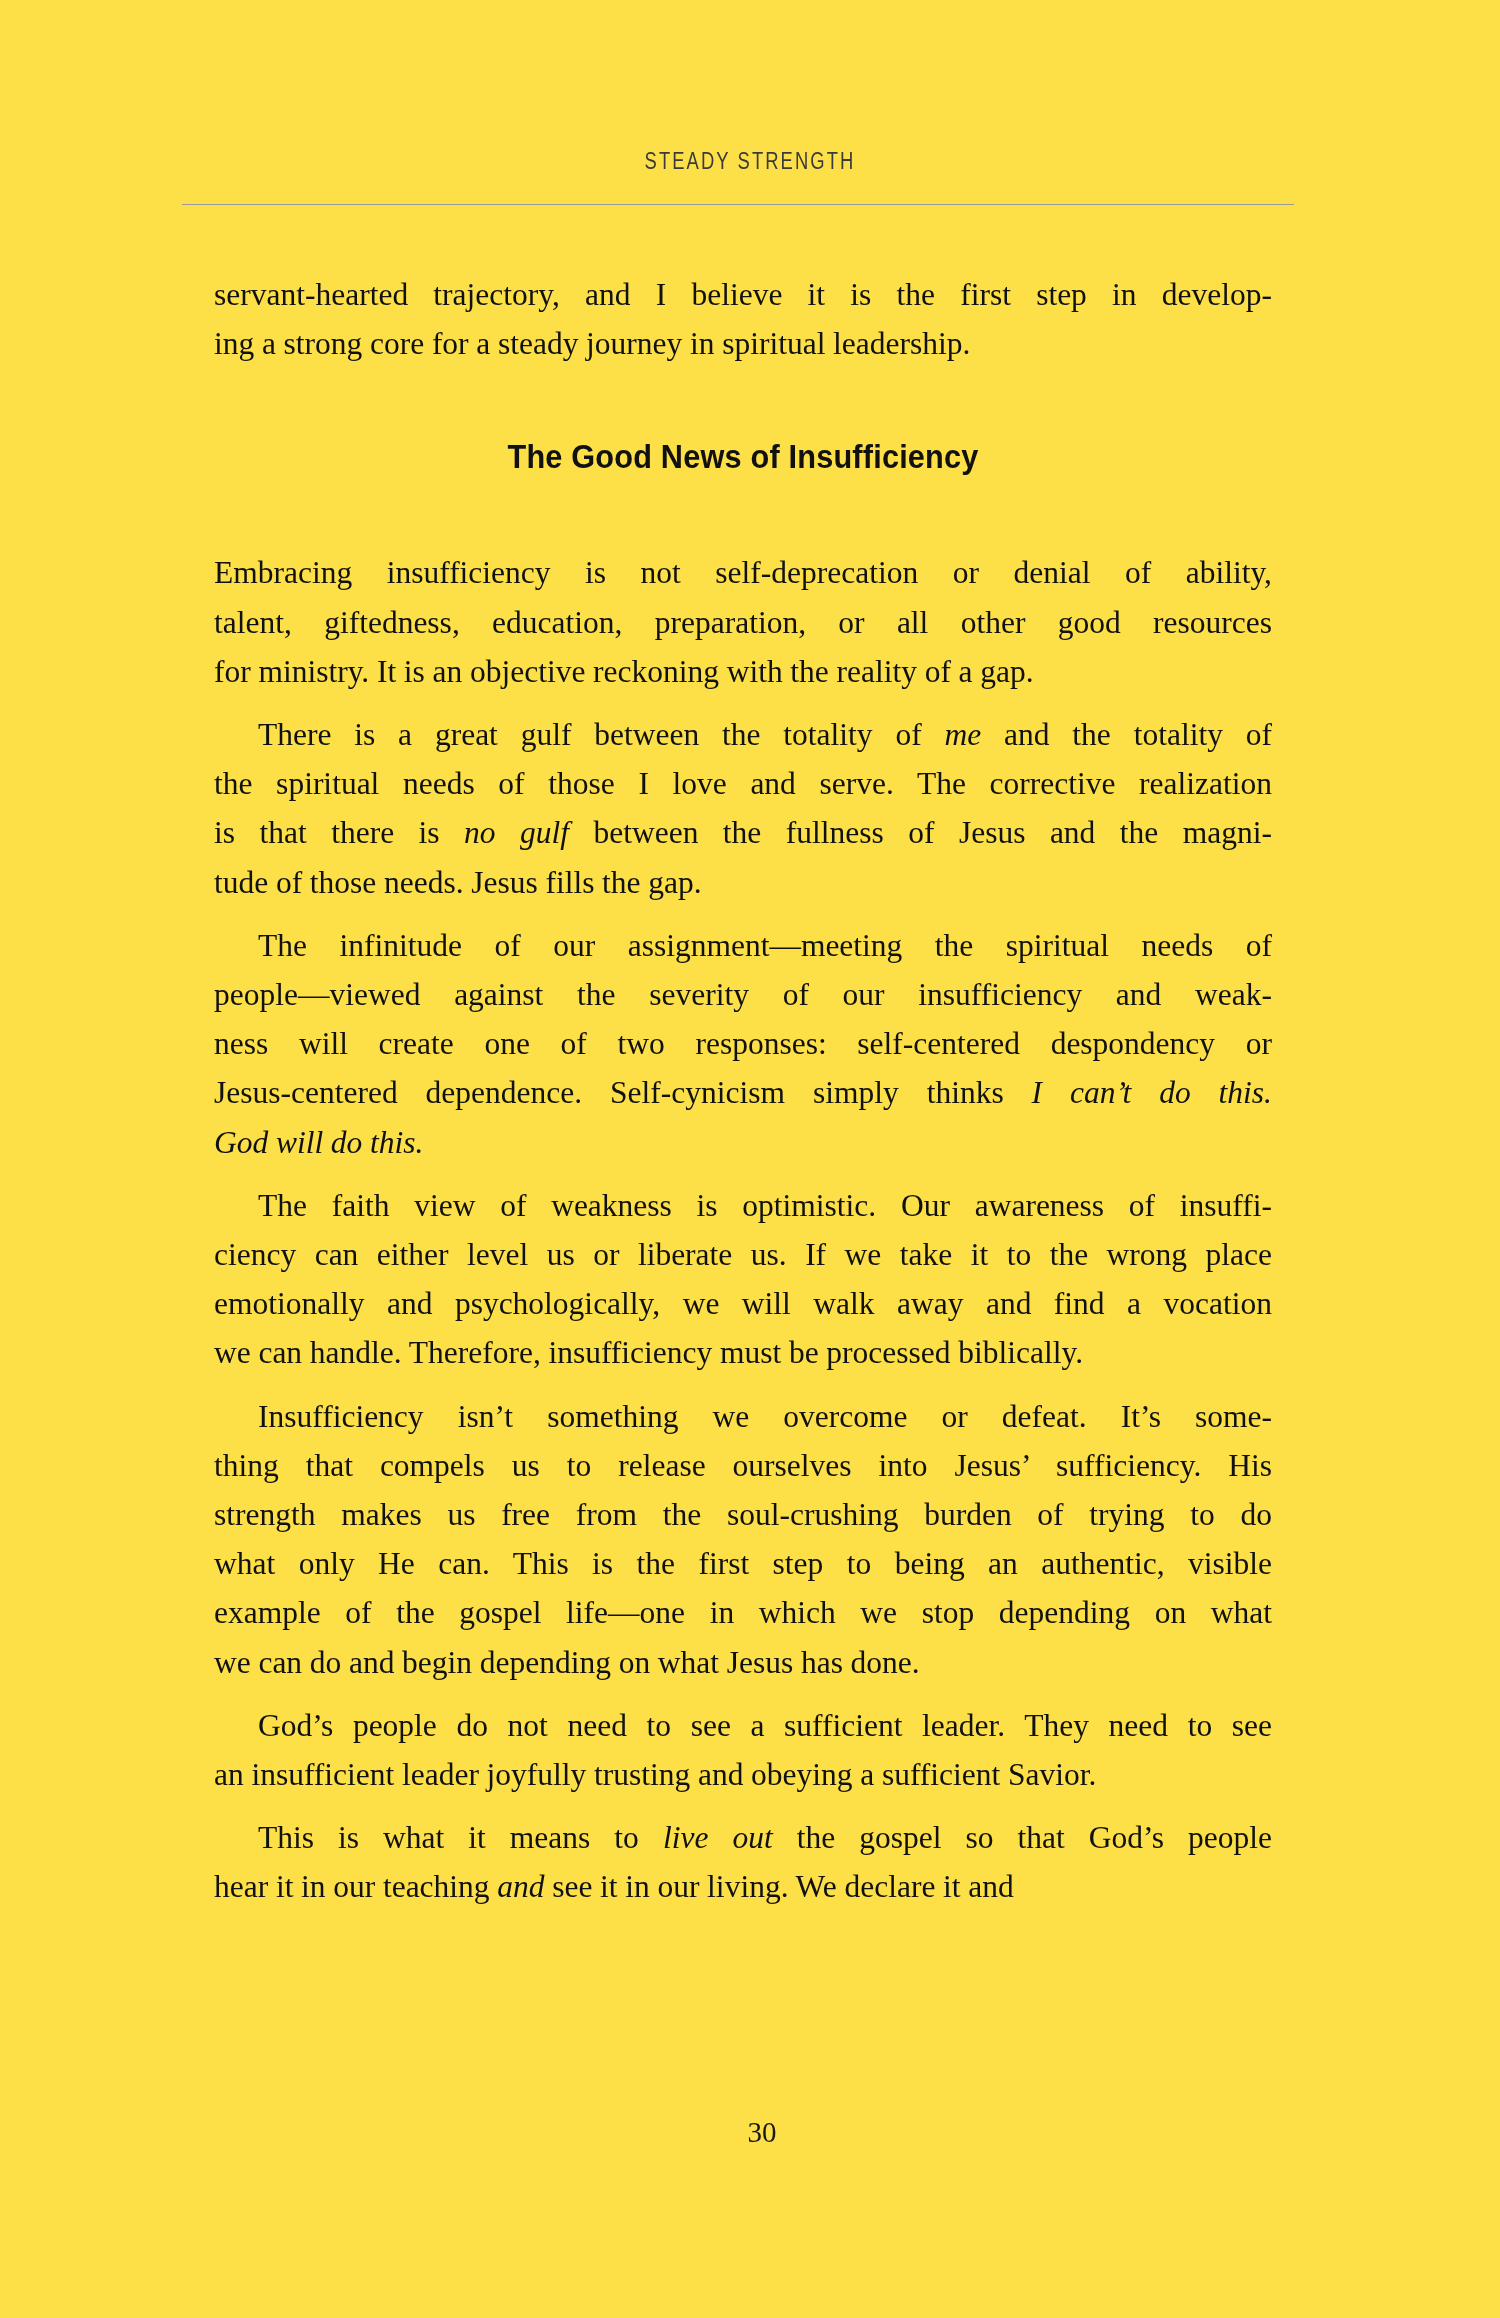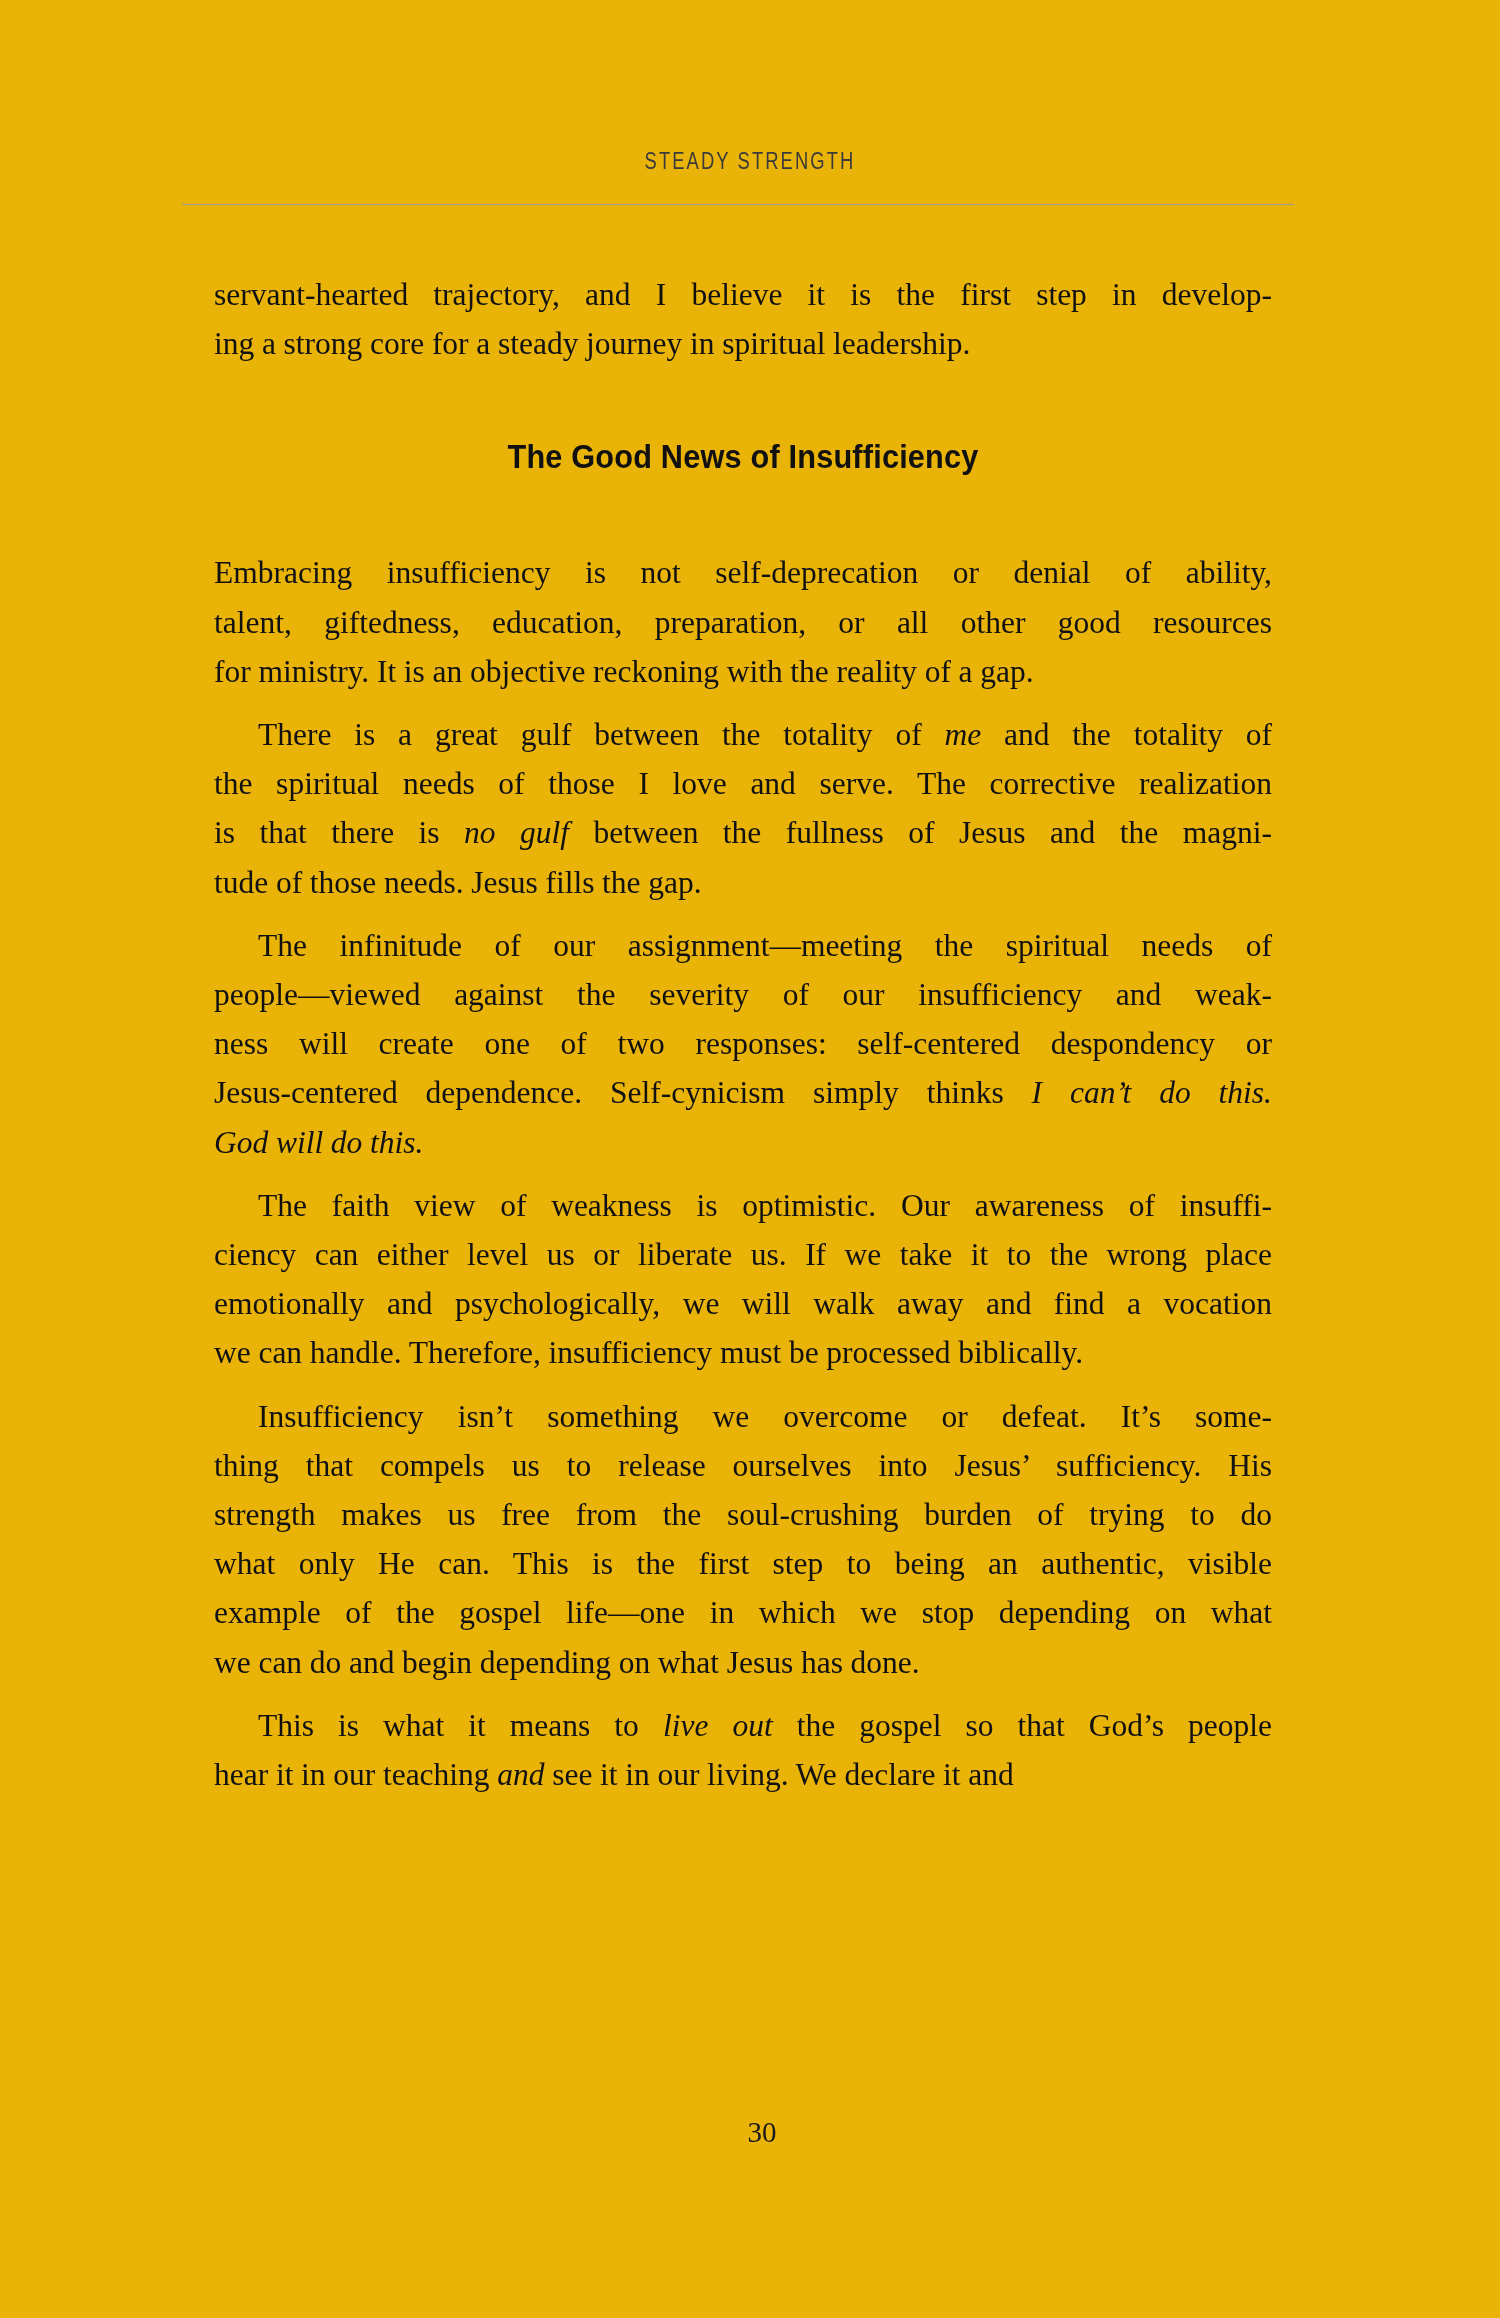--- a/index.html
+++ b/index.html
@@ -5,21 +5,21 @@
   html, body {
     margin: 0;
     padding: 0;
     background: #ffffff;
   }
 
   .page {
     position: relative;
     width: 1500px;
     height: 2318px;
-    background: #eab308;
+    background: #fde047;
     box-sizing: border-box;
     overflow: hidden;
     font-family: "Liberation Serif", "DejaVu Serif", serif;
   }
 
   
   .running-head {
     position: absolute;
     top: 148px;
     left: 0;
@@ -183,20 +183,26 @@
       <span class="ln">
         <span style="display:inline-block;width:44px"></span><span>Insufficiency isn’t something we overcome or defeat. It’s some-</span>
       </span>
       <span class="ln">thing that compels us to release ourselves into Jesus’ sufficiency. His</span>
       <span class="ln">strength makes us free from the soul-crushing burden of trying to do</span>
       <span class="ln">what only He can. This is the first step to being an authentic, visible</span>
       <span class="ln">example of the gospel life—one in which we stop depending on what</span>
       <span class="ln last">we can do and begin depending on what Jesus has done.</span>
     </p>
 
+    <p class="body">
+      <span class="ln">
+        <span style="display:inline-block;width:44px"></span><span>God’s people do not need to see a sufficient leader. They need to see</span>
+      </span>
+      <span class="ln last">an insufficient leader joyfully trusting and obeying a sufficient Savior.</span>
+    </p>
 
     <p class="body">
       <span class="ln">
         <span style="display:inline-block;width:44px"></span><span>This is what it means to </span><em>live out</em><span> the gospel so that God’s people</span>
       </span>
       <span class="ln last">
         <span>hear it in our teaching </span><em>and</em><span> see it in our living. We declare it and</span>
       </span>
     </p>
 

